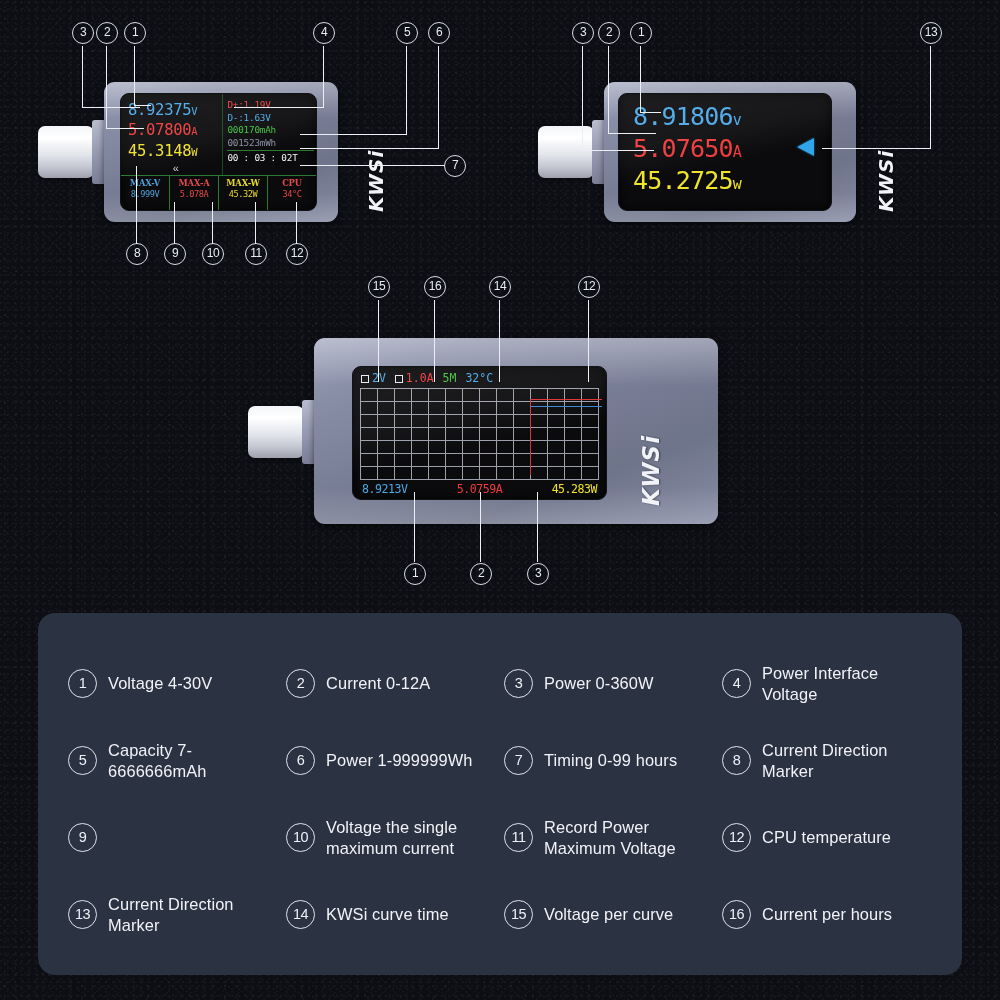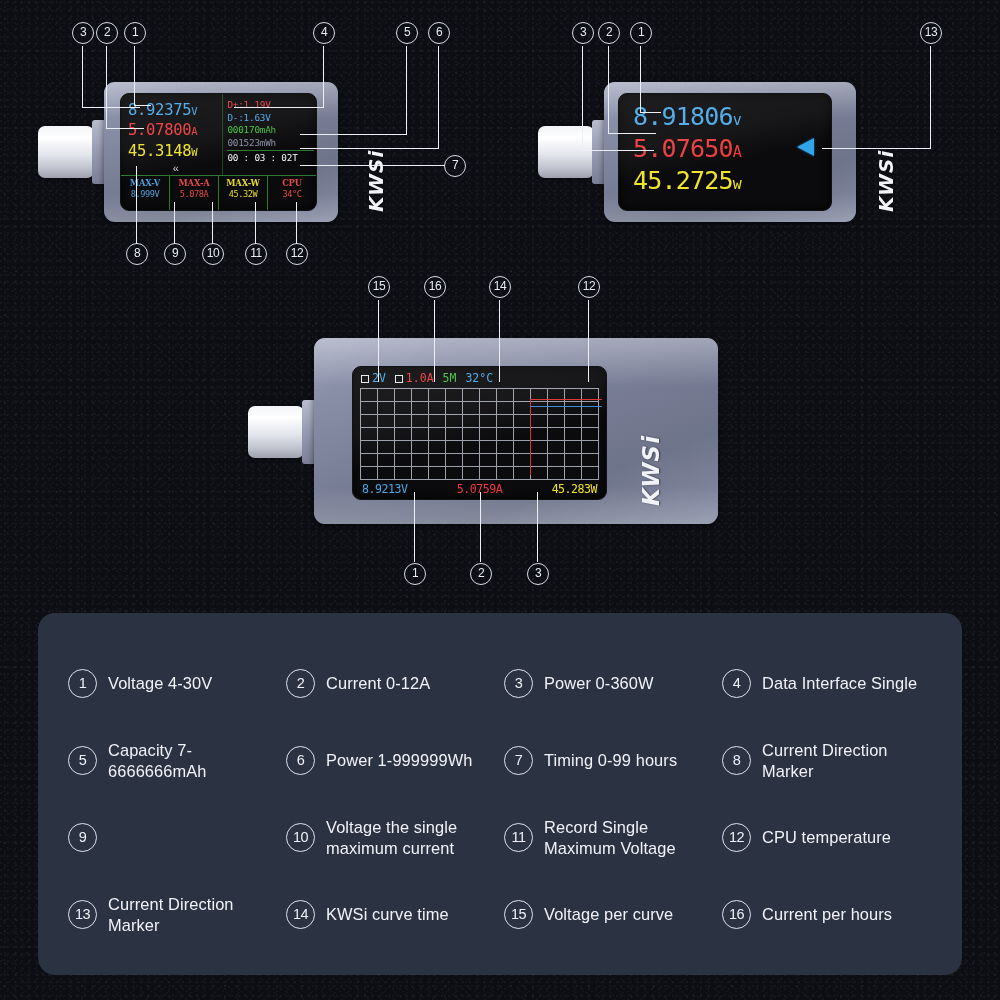--- a/index.html
+++ b/index.html
@@ -337,21 +337,21 @@
       <div class="litem">
           <span class="lnum">2</span>
           <span class="ltxt">Current 0-12A</span>
         </div>
       <div class="litem">
           <span class="lnum">3</span>
           <span class="ltxt">Power 0-360W</span>
         </div>
       <div class="litem">
           <span class="lnum">4</span>
-          <span class="ltxt">Data Interface Single</span>
+          <span class="ltxt">Power Interface Voltage</span>
         </div>
 
       <div class="litem">
           <span class="lnum">5</span>
           <span class="ltxt">Capacity 7-6666666mAh</span>
         </div>
       <div class="litem">
           <span class="lnum">6</span>
           <span class="ltxt">Power 1-999999Wh</span>
         </div>
@@ -366,21 +366,21 @@
 
       <div class="litem">
           <span class="lnum">9</span>
         </div>
       <div class="litem">
           <span class="lnum">10</span>
           <span class="ltxt">Voltage the single maximum current</span>
         </div>
       <div class="litem">
           <span class="lnum">11</span>
-          <span class="ltxt">Record Single Maximum Voltage</span>
+          <span class="ltxt">Record Power Maximum Voltage</span>
         </div>
       <div class="litem">
           <span class="lnum">12</span>
           <span class="ltxt">CPU temperature</span>
         </div>
 
       <div class="litem">
           <span class="lnum">13</span>
           <span class="ltxt">Current Direction Marker</span>
         </div>

